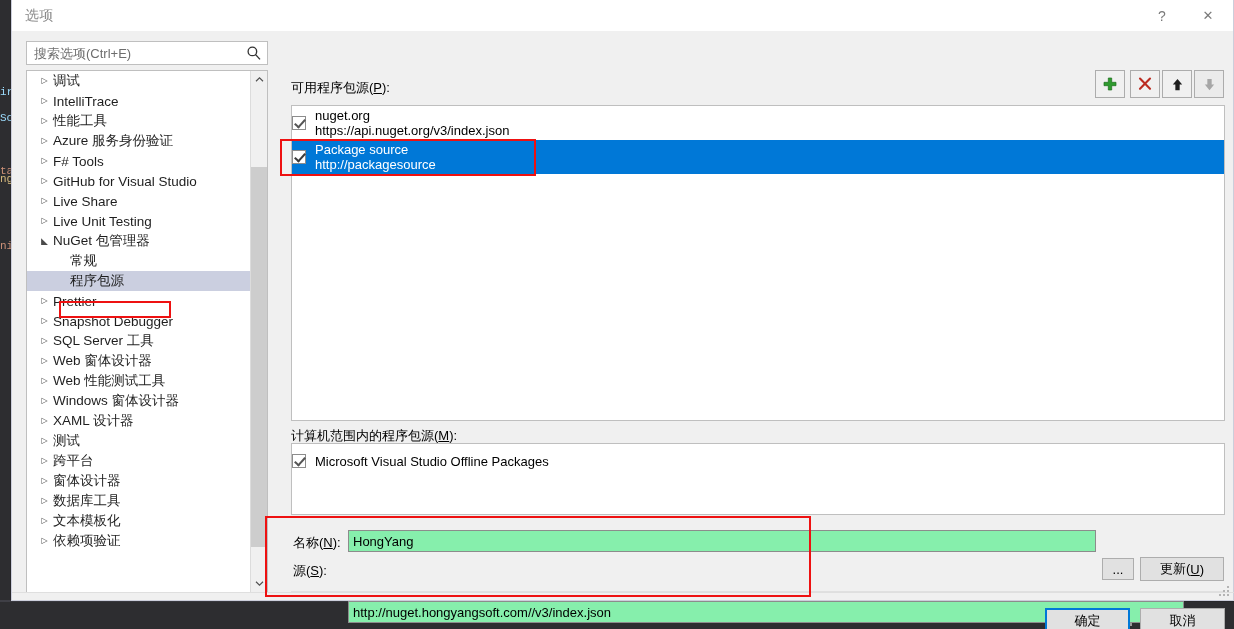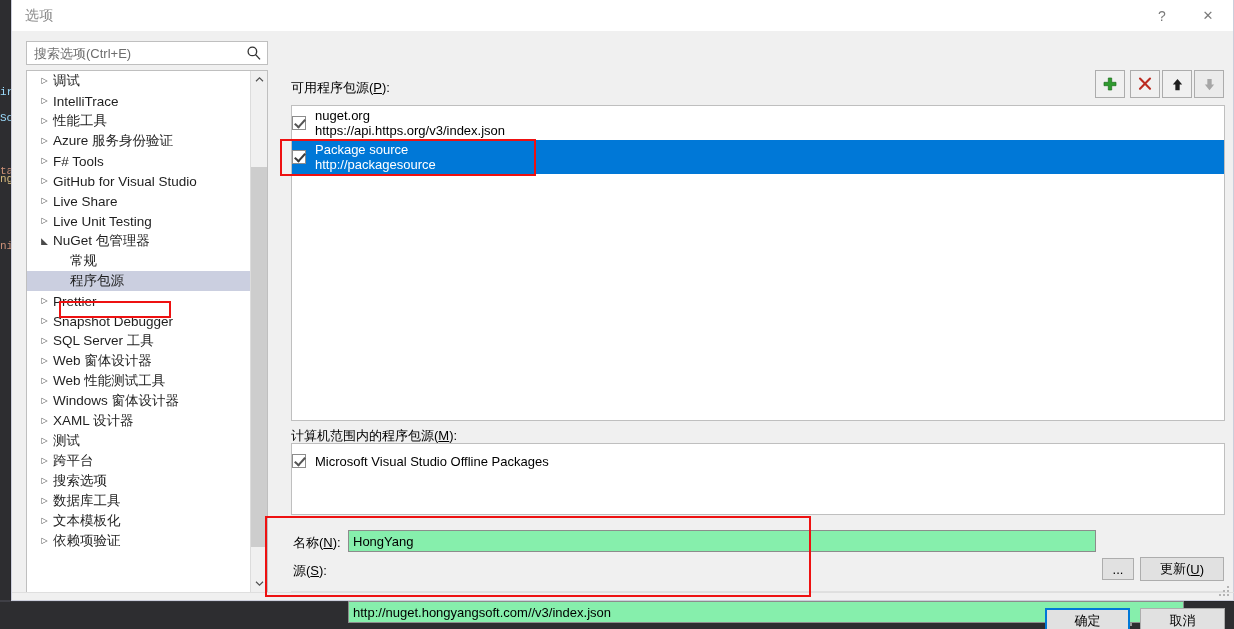--- a/index.html
+++ b/index.html
@@ -392,21 +392,21 @@
           <div class="tree-row">
             <span class="arrow">▷</span>
             <span class="tlabel">测试</span>
           </div>
           <div class="tree-row">
             <span class="arrow">▷</span>
             <span class="tlabel">跨平台</span>
           </div>
           <div class="tree-row">
             <span class="arrow">▷</span>
-            <span class="tlabel">搜索选项</span>
+            <span class="tlabel">窗体设计器</span>
           </div>
           <div class="tree-row">
             <span class="arrow">▷</span>
             <span class="tlabel">数据库工具</span>
           </div>
           <div class="tree-row">
             <span class="arrow">▷</span>
             <span class="tlabel">文本模板化</span>
           </div>
           <div class="tree-row">
@@ -452,21 +452,21 @@
       <svg viewBox="0 0 16 16" width="15" height="15">
         <path d="M8 14 L13 8 h-2.7 V2 h-4.6 v6 H3 z" fill="#a6a6a6"></path>
       </svg>
     </div>
 
     <div id="sources-list">
         <div class="src-item">
           <div class="chk checked"></div>
           <div class="src-text">
             <span class="src-name">nuget.org</span>
-            <span class="src-url">https://api.https.org/v3/index.json</span>
+            <span class="src-url">https://api.nuget.org/v3/index.json</span>
           </div>
         </div>
         <div class="src-item selected">
           <div class="chk checked"></div>
           <div class="src-text">
             <span class="src-name">Package source</span>
             <span class="src-url">http://packagesource</span>
           </div>
         </div>
       </div>

